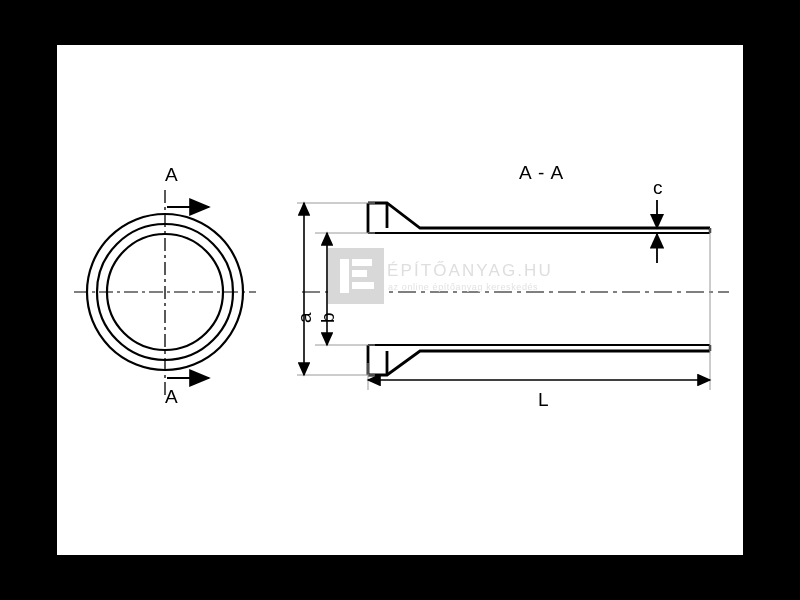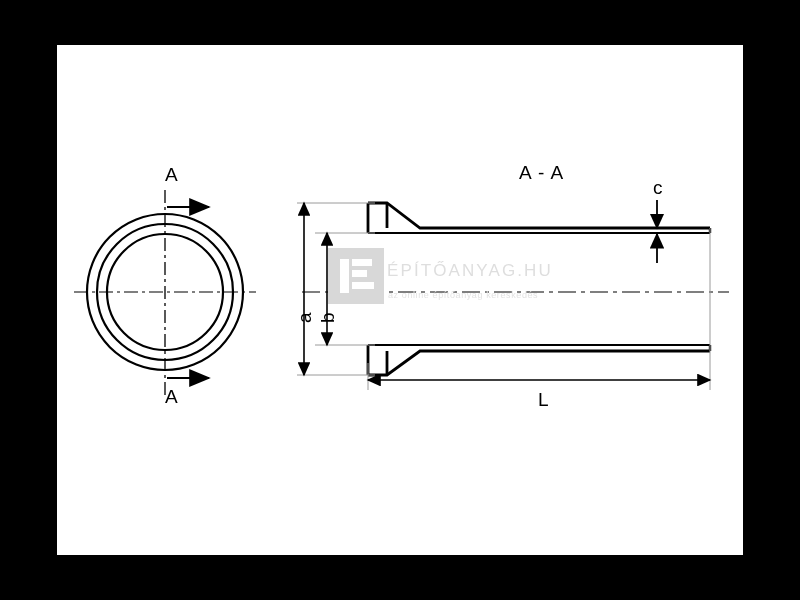--- a/index.html
+++ b/index.html
@@ -41,21 +41,21 @@
     position:absolute;
     left:330px;top:216px;
     font-size:17px;
     letter-spacing:2.1px;
     color:#dedede;
     font-weight:normal;
     white-space:nowrap;
   }
   .wm-sub{
     position:absolute;
-    left:331px;top:245px;
+    left:331px;top:237px;
     font-size:9px;
     letter-spacing:0.6px;
     color:#e2e2e2;
     white-space:nowrap;
     text-align:center;
   }
   .lbl{
     position:absolute;
     color:#000;
     font-size:19px;

